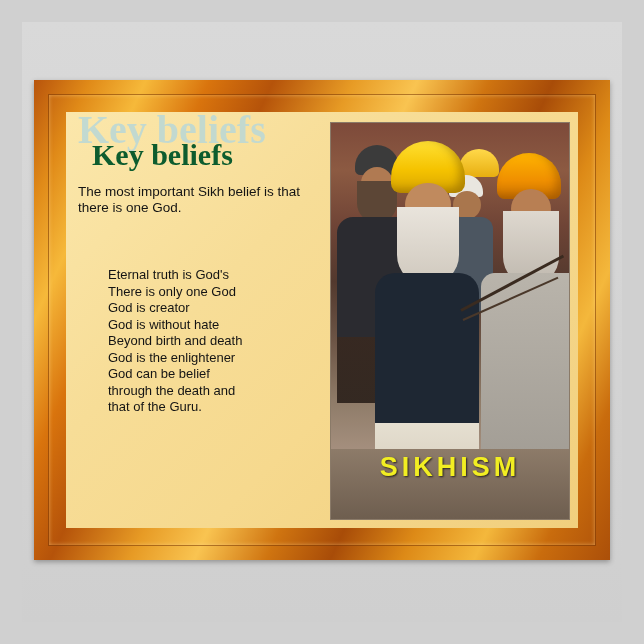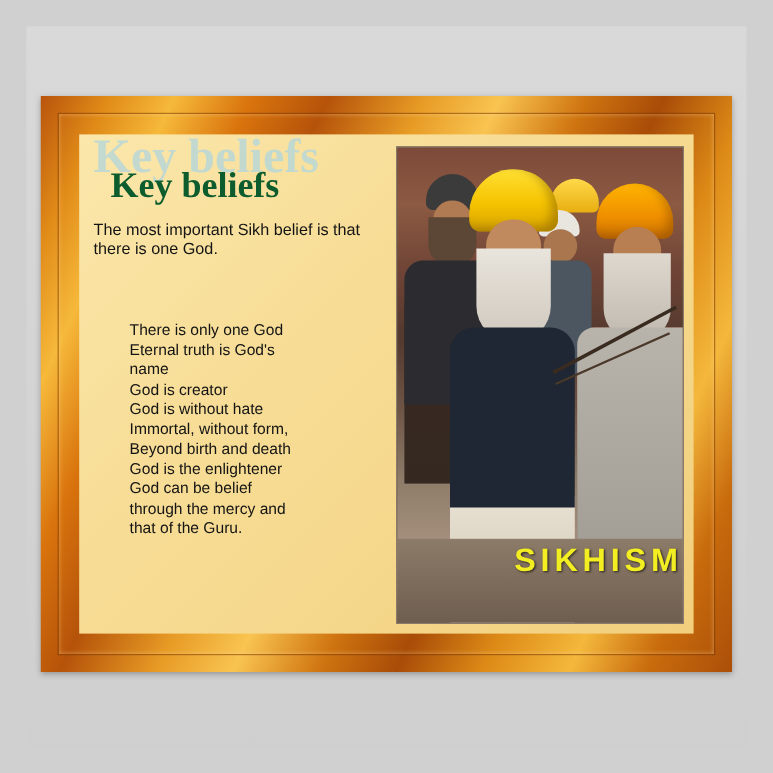--- a/index.html
+++ b/index.html
@@ -225,21 +225,21 @@
     background: #4a382a;
     transform: rotate(-24deg);
     transform-origin: left center;
   }
 
   #photo-caption {
     position: absolute;
     left: 0;
     right: 0;
     bottom: 36px;
-    text-align: right;
+    text-align: center;
     font-size: 27px;
     font-weight: bold;
     letter-spacing: 4px;
     color: #f2ee22;
     font-family: "Liberation Sans", sans-serif;
     text-shadow: 1px 1px 2px rgba(0,0,0,.7);
   }
 </style>
 </head>
 <body>
@@ -254,30 +254,28 @@
       <div id="ghost-heading">Key beliefs</div>
 
       <div id="left-column">
 
         <div id="main-heading">Key beliefs</div>
 
         <div id="intro-text">The most important Sikh belief is that there is one God.</div>
 
 
         <div id="mantar-list">
+          <div>Eternal truth is God's</div>
           <div>There is only one God</div>
-          <div>Eternal truth is God's</div>
-          <div>name</div>
           <div>God is creator</div>
           <div>God is without hate</div>
-          <div>Immortal, without form,</div>
           <div>Beyond birth and death</div>
           <div>God is the enlightener</div>
           <div>God can be belief</div>
-          <div>through the mercy and</div>
+          <div>through the death and</div>
           <div>that of the Guru.</div>
         </div>
       </div>
 
       <div id="photo-panel">
         <div class="ph-bg"></div>
         <div class="brick-wall"></div>
         <div class="door-dark"></div>
 
         <div class="f5-turban"></div>

